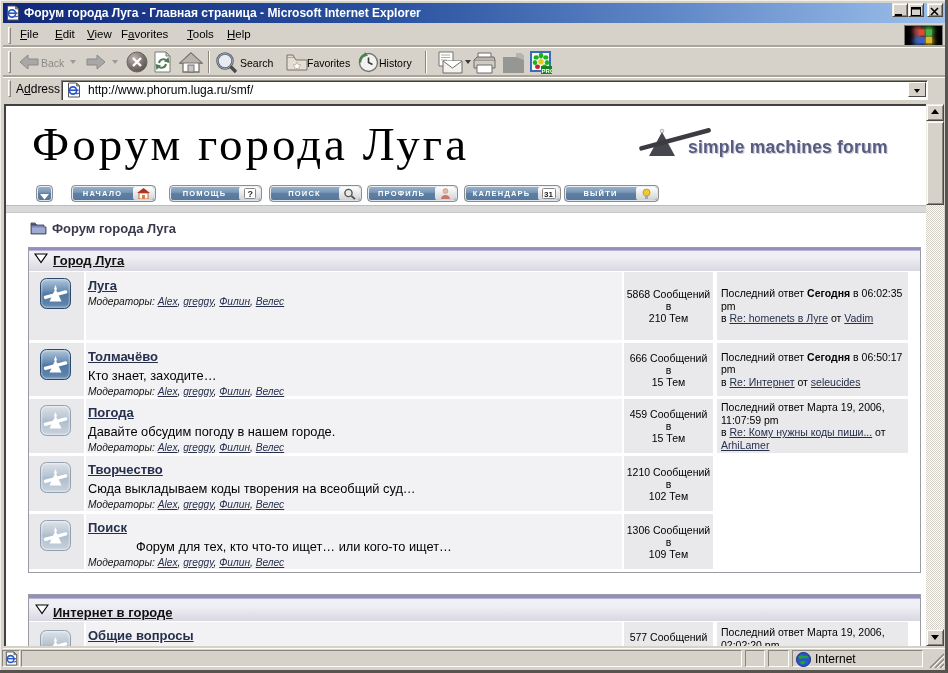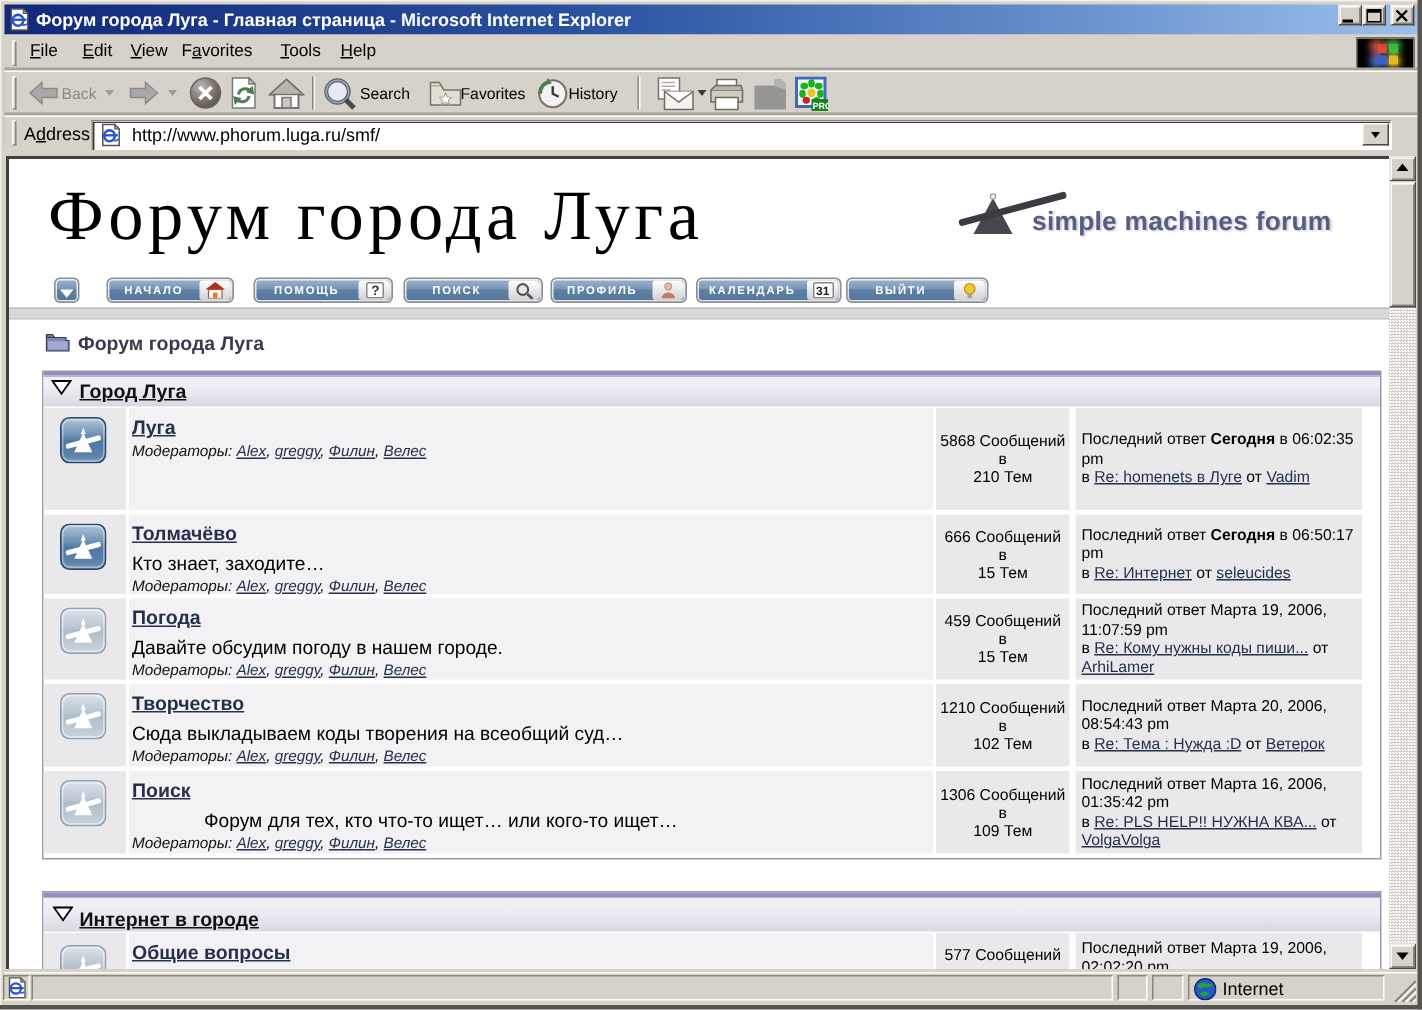--- a/index.html
+++ b/index.html
@@ -462,42 +462,36 @@
               <polygon points="15.5,7 17.2,11.5 13.8,11.5" fill="#fff"></polygon>
               <rect x="3.5" y="15" width="24" height="3.4" rx="1.4" transform="rotate(-15 15.5 16.5)" fill="#fff"></rect>
             </svg></span>
         </div>
       <div class="c2"><span class="fname">Творчество</span>
         <div class="fdesc" style="margin-top:3px;">Сюда выкладываем коды творения на всеобщий суд…</div>
         <div class="fmods" style="margin-top:3px;">Модераторы: <a class="lnk"><i>Alex</i></a>, <a class="lnk"><i>greggy</i></a>, <a class="lnk"><i>Филин</i></a>, <a class="lnk"><i>Велес</i></a></div></div>
       <div class="c3">
           <div class="stats">1210 Сообщений<br>в<br>102 Тем</div>
         </div>
-      <div class="c4">
-          <div class="lastp">Последний ответ Марта 20, 2006,<br>08:54:43 pm<br>в <a class="lnk">Re: Тема : Нужда :D</a> от <a class="lnk">Ветерок</a></div>
-        </div>
     </div>
     <div class="row" style="top:266px;height:55px;">
       <div class="c1">
           <span class="bicon"><svg width="31" height="31" viewBox="0 0 31 31">
               <rect x="0.5" y="0.5" width="30" height="30" rx="6" fill="url(#boff)" stroke="#93a1b0"></rect>
               <rect x="1.8" y="1.8" width="27.4" height="27.4" rx="5" fill="none" stroke="#fff" stroke-opacity="0.5"></rect>
               <polygon points="15.5,10.5 21.5,23.5 9.5,23.5" fill="#fff"></polygon>
               <polygon points="15.5,7 17.2,11.5 13.8,11.5" fill="#fff"></polygon>
               <rect x="3.5" y="15" width="24" height="3.4" rx="1.4" transform="rotate(-15 15.5 16.5)" fill="#fff"></rect>
             </svg></span>
         </div>
       <div class="c2"><span class="fname">Поиск</span>
         <div class="fdesc" style="margin-top:3px;margin-left:48px;">Форум для тех, кто что-то ищет… или кого-то ищет…</div>
         <div class="fmods" style="margin-top:3px;">Модераторы: <a class="lnk"><i>Alex</i></a>, <a class="lnk"><i>greggy</i></a>, <a class="lnk"><i>Филин</i></a>, <a class="lnk"><i>Велес</i></a></div></div>
       <div class="c3">
           <div class="stats">1306 Сообщений<br>в<br>109 Тем</div>
-        </div>
-      <div class="c4">
-          <div class="lastp">Последний ответ Марта 16, 2006,<br>01:35:42 pm<br>в <a class="lnk">Re: PLS HELP!! НУЖНА КВА...</a> от<br><a class="lnk">VolgaVolga</a></div>
         </div>
     </div>
   </div>
 
   <div class="secbox" style="top:488px;height:60px;">
     <div class="sechead" style="height:26px;background:linear-gradient(#928ec0 0,#928ec0 3px,#b8b5d2 3px,#b8b5d2 4px,#f0eff5 4px,#f0eff5 11px,#d9d8e2 26px);">
       <svg style="position:absolute;left:6px;top:9px;" width="14" height="11">
           <polygon points="1,1 13,1 7,9.5" fill="#fff" stroke="#000" stroke-width="1.2"></polygon>
         </svg>
       <span class="txt" style="top:10px;">Интернет в городе</span>

